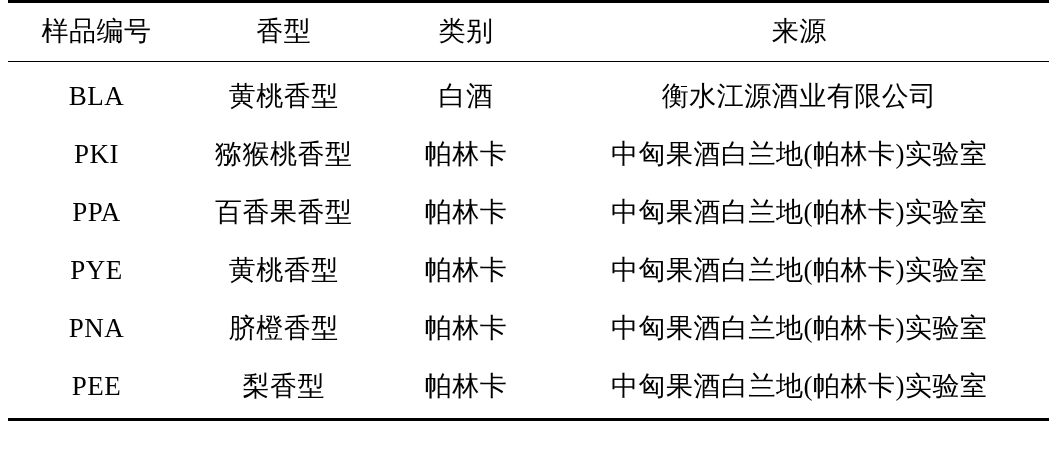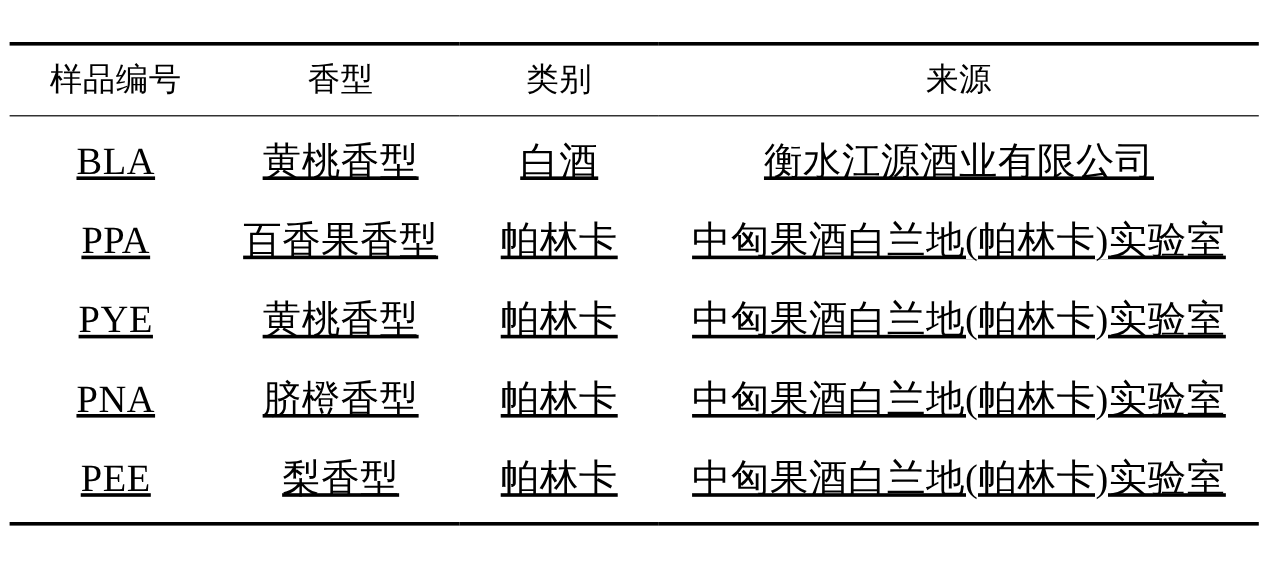--- a/index.html
+++ b/index.html
@@ -14,41 +14,39 @@
     color: #000000;
     overflow: hidden;
   }
   .table-wrap {
     width: 1057px;
     height: 472px;
     box-sizing: border-box;
     padding: 0 8px;
     display: flex;
     flex-direction: column;
-    justify-content: center;
   }
   table.sample-table {
     width: 100%;
     border-collapse: collapse;
     table-layout: fixed;
   }
   table.sample-table thead th {
     font-weight: normal;
     font-size: 27px;
     padding: 10px 0 12px 0;
     text-align: center;
     letter-spacing: 0.5px;
   }
   table.sample-table tbody td {
-    font-size: 32px;
+    font-size: 27px;
     text-align: center;
     padding: 11px 0 11px 0;
     letter-spacing: 0.5px;
     white-space: nowrap;
-    text-decoration: underline;
   }
   
   table.sample-table thead tr th {
     border-bottom: 1.6px solid #000;
   }
   table.sample-table {
     border-top: 3px solid #000;
     border-bottom: 3px solid #000;
   }
   .col-id { width: 17%; }
@@ -87,20 +85,26 @@
       </tr>
     </thead>
     <tbody>
       <tr>
         <td class="id-cell">BLA</td>
         <td>黄桃香型</td>
         <td>白酒</td>
         <td>衡水江源酒业有限公司</td>
       </tr>
       <tr>
+        <td class="id-cell">PKI</td>
+        <td>猕猴桃香型</td>
+        <td>帕林卡</td>
+        <td>中匈果酒白兰地(帕林卡)实验室</td>
+      </tr>
+      <tr>
         <td class="id-cell">PPA</td>
         <td>百香果香型</td>
         <td>帕林卡</td>
         <td>中匈果酒白兰地(帕林卡)实验室</td>
       </tr>
       <tr>
         <td class="id-cell">PYE</td>
         <td>黄桃香型</td>
         <td>帕林卡</td>
         <td>中匈果酒白兰地(帕林卡)实验室</td>

